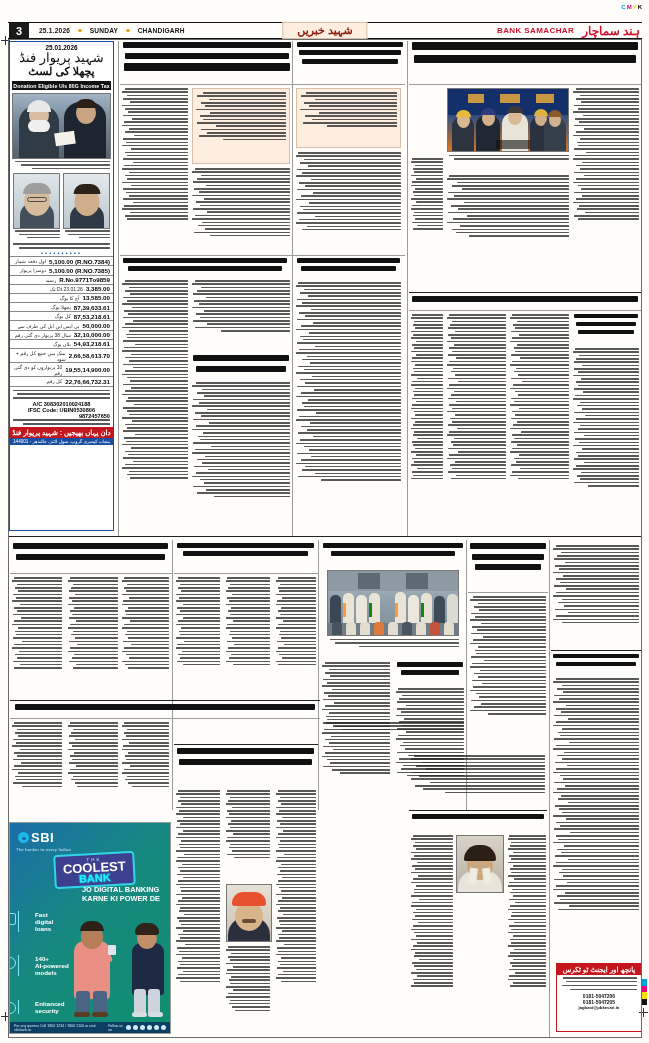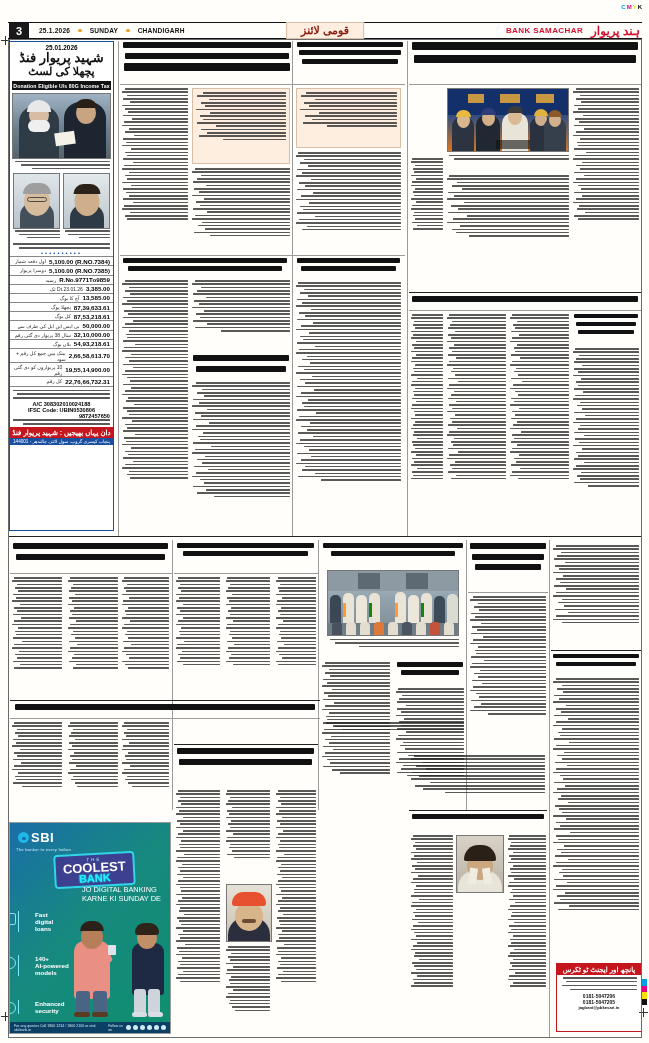--- a/index.html
+++ b/index.html
@@ -87,21 +87,21 @@
   .sbi-logo .ring { display:inline-block; width:11px;height:11px;border-radius:50%;
                     background:#1fb6e8; margin-right:2px; vertical-align:-1px; position:relative;}
   .sbi-logo .ring::after{content:"";position:absolute;left:4px;top:4.5px;width:3.5px;height:3.5px;border-radius:50%;background:#1a6ea8;}
   .sbi-tag { position:absolute; left:6px; top:24px; font-size:4.2px; color:#cfe9f5; letter-spacing:.2px;}
   .coolest { position:absolute; left:44px; top:30px; transform:rotate(-3deg);
              background:#3d3f8f; border:2px solid #30d5e8; border-radius:4px; padding:2px 7px; text-align:center;}
   .coolest .a{font-size:4.5px;color:#9ff;letter-spacing:2px;display:block;}
   .coolest .b{font-size:13px;color:#fff;font-weight:bold;line-height:11px;display:block;}
   .coolest .c{font-size:11px;color:#26f0ff;font-weight:bold;line-height:10px;display:block;
               text-shadow:0 0 2px #0ff;}
-  .sbi-sub { position:absolute; left:72px; top:62px; width:86px; color:#fff; font-weight:normal;
+  .sbi-sub { position:absolute; left:72px; top:62px; width:86px; color:#fff; font-weight:bold;
              font-size:7.4px; line-height:9px; }
   .sbi-feat { position:absolute; left:8px; color:#fff; font-size:6.2px; font-weight:bold; line-height:7px;
               padding-left:16px; border-left:1.4px solid #7de8ff;}
   .sbi-feat .ic { position:absolute; left:-15px; top:2px; width:12px;height:12px;border:1px solid #9feaff;
                   border-radius:2px; opacity:.9;}
   .sbi-f1{top:88px;} .sbi-f2{top:132px;} .sbi-f3{top:177px;}
   .sbi-people { position:absolute; right:4px; bottom:18px; width:96px; height:150px;}
   .sbi-foot { position:absolute; left:0; bottom:0; width:100%; height:11px; background:#0b3f63;
               color:#cfe9f5; font-size:3.6px; display:flex; align-items:center; padding:0 4px; justify-content:space-between;}
   .socials{display:flex;gap:2px;}
@@ -130,31 +130,31 @@
 
   <div class="masthead">
     <div class="pagenum">3</div>
     <div class="mh-date">
       <span>25.1.2026</span>
       <span class="dot"></span>
       <span>SUNDAY</span>
       <span class="dot"></span>
       <span>CHANDIGARH</span>
     </div>
-    <div class="mh-center">قومی لائنز</div>
+    <div class="mh-center">شہید خبریں</div>
     <div class="mh-right">
       <span class="hs-en">BANK SAMACHAR</span>
-      <span class="hs-ur">ہند پریوار</span>
+      <span class="hs-ur">ہند سماچار</span>
     </div>
   </div>
 
   <div class="ad-left">
     <div class="ad-date">25.01.2026</div>
     <div class="ad-title">
-      <div style="font-size:13px;line-height:14px;font-weight:bold;">شہید پریوار فنڈ</div>
+      <div style="font-size:13px;line-height:14px;font-weight:normal;">شہید پریوار فنڈ</div>
       <div style="font-size:11px;line-height:13px;font-weight:bold;">پچھلا کی لسٹ</div>
     </div>
     <div class="ad-80g">Donation Eligible U/s 80G Income Tax</div>
 
     <div class="photo" style="position:relative;left:0;top:0;width:99px;height:66px;margin:0 auto;border:.6px solid #777;">
       <div style="position:absolute;inset:0;background:linear-gradient(180deg,#9fb3c4 0%,#6d7f8e 55%,#55636f 100%);"></div>
       <div style="position:absolute;left:6px;bottom:0;width:40px;height:52px;background:#2f3c46;border-radius:16px 16px 0 0;"></div>
       <div style="position:absolute;left:16px;top:10px;width:20px;height:22px;border-radius:50%;background:#d8bda2;"></div>
       <div style="position:absolute;left:14px;top:6px;width:24px;height:12px;border-radius:12px 12px 0 0;background:#e8e8e8;"></div>
       <div style="position:absolute;left:15px;top:26px;width:22px;height:12px;background:#efefef;border-radius:6px;"></div>
@@ -1835,21 +1835,21 @@
       <span class="ring"></span><span>SBI</span>
     </div>
     <div class="sbi-tag">The banker to every Indian</div>
     <div class="coolest">
       <span class="a">THE</span>
       <span class="b">COOLEST</span>
       <span class="c">BANK</span>
     </div>
     <div class="sbi-sub">
       <div>JO DIGITAL BANKING</div>
-      <div>KARNE KI SUNDAY DE</div>
+      <div>KARNE KI POWER DE</div>
     </div>
 
     <div class="sbi-feat sbi-f1">
       <span class="ic"></span>
       <span style="white-space:pre-line">Fast
 digital
 loans</span>
     </div>
     <div class="sbi-feat sbi-f2">
       <span class="ic" style="border-radius:50%;"></span>

